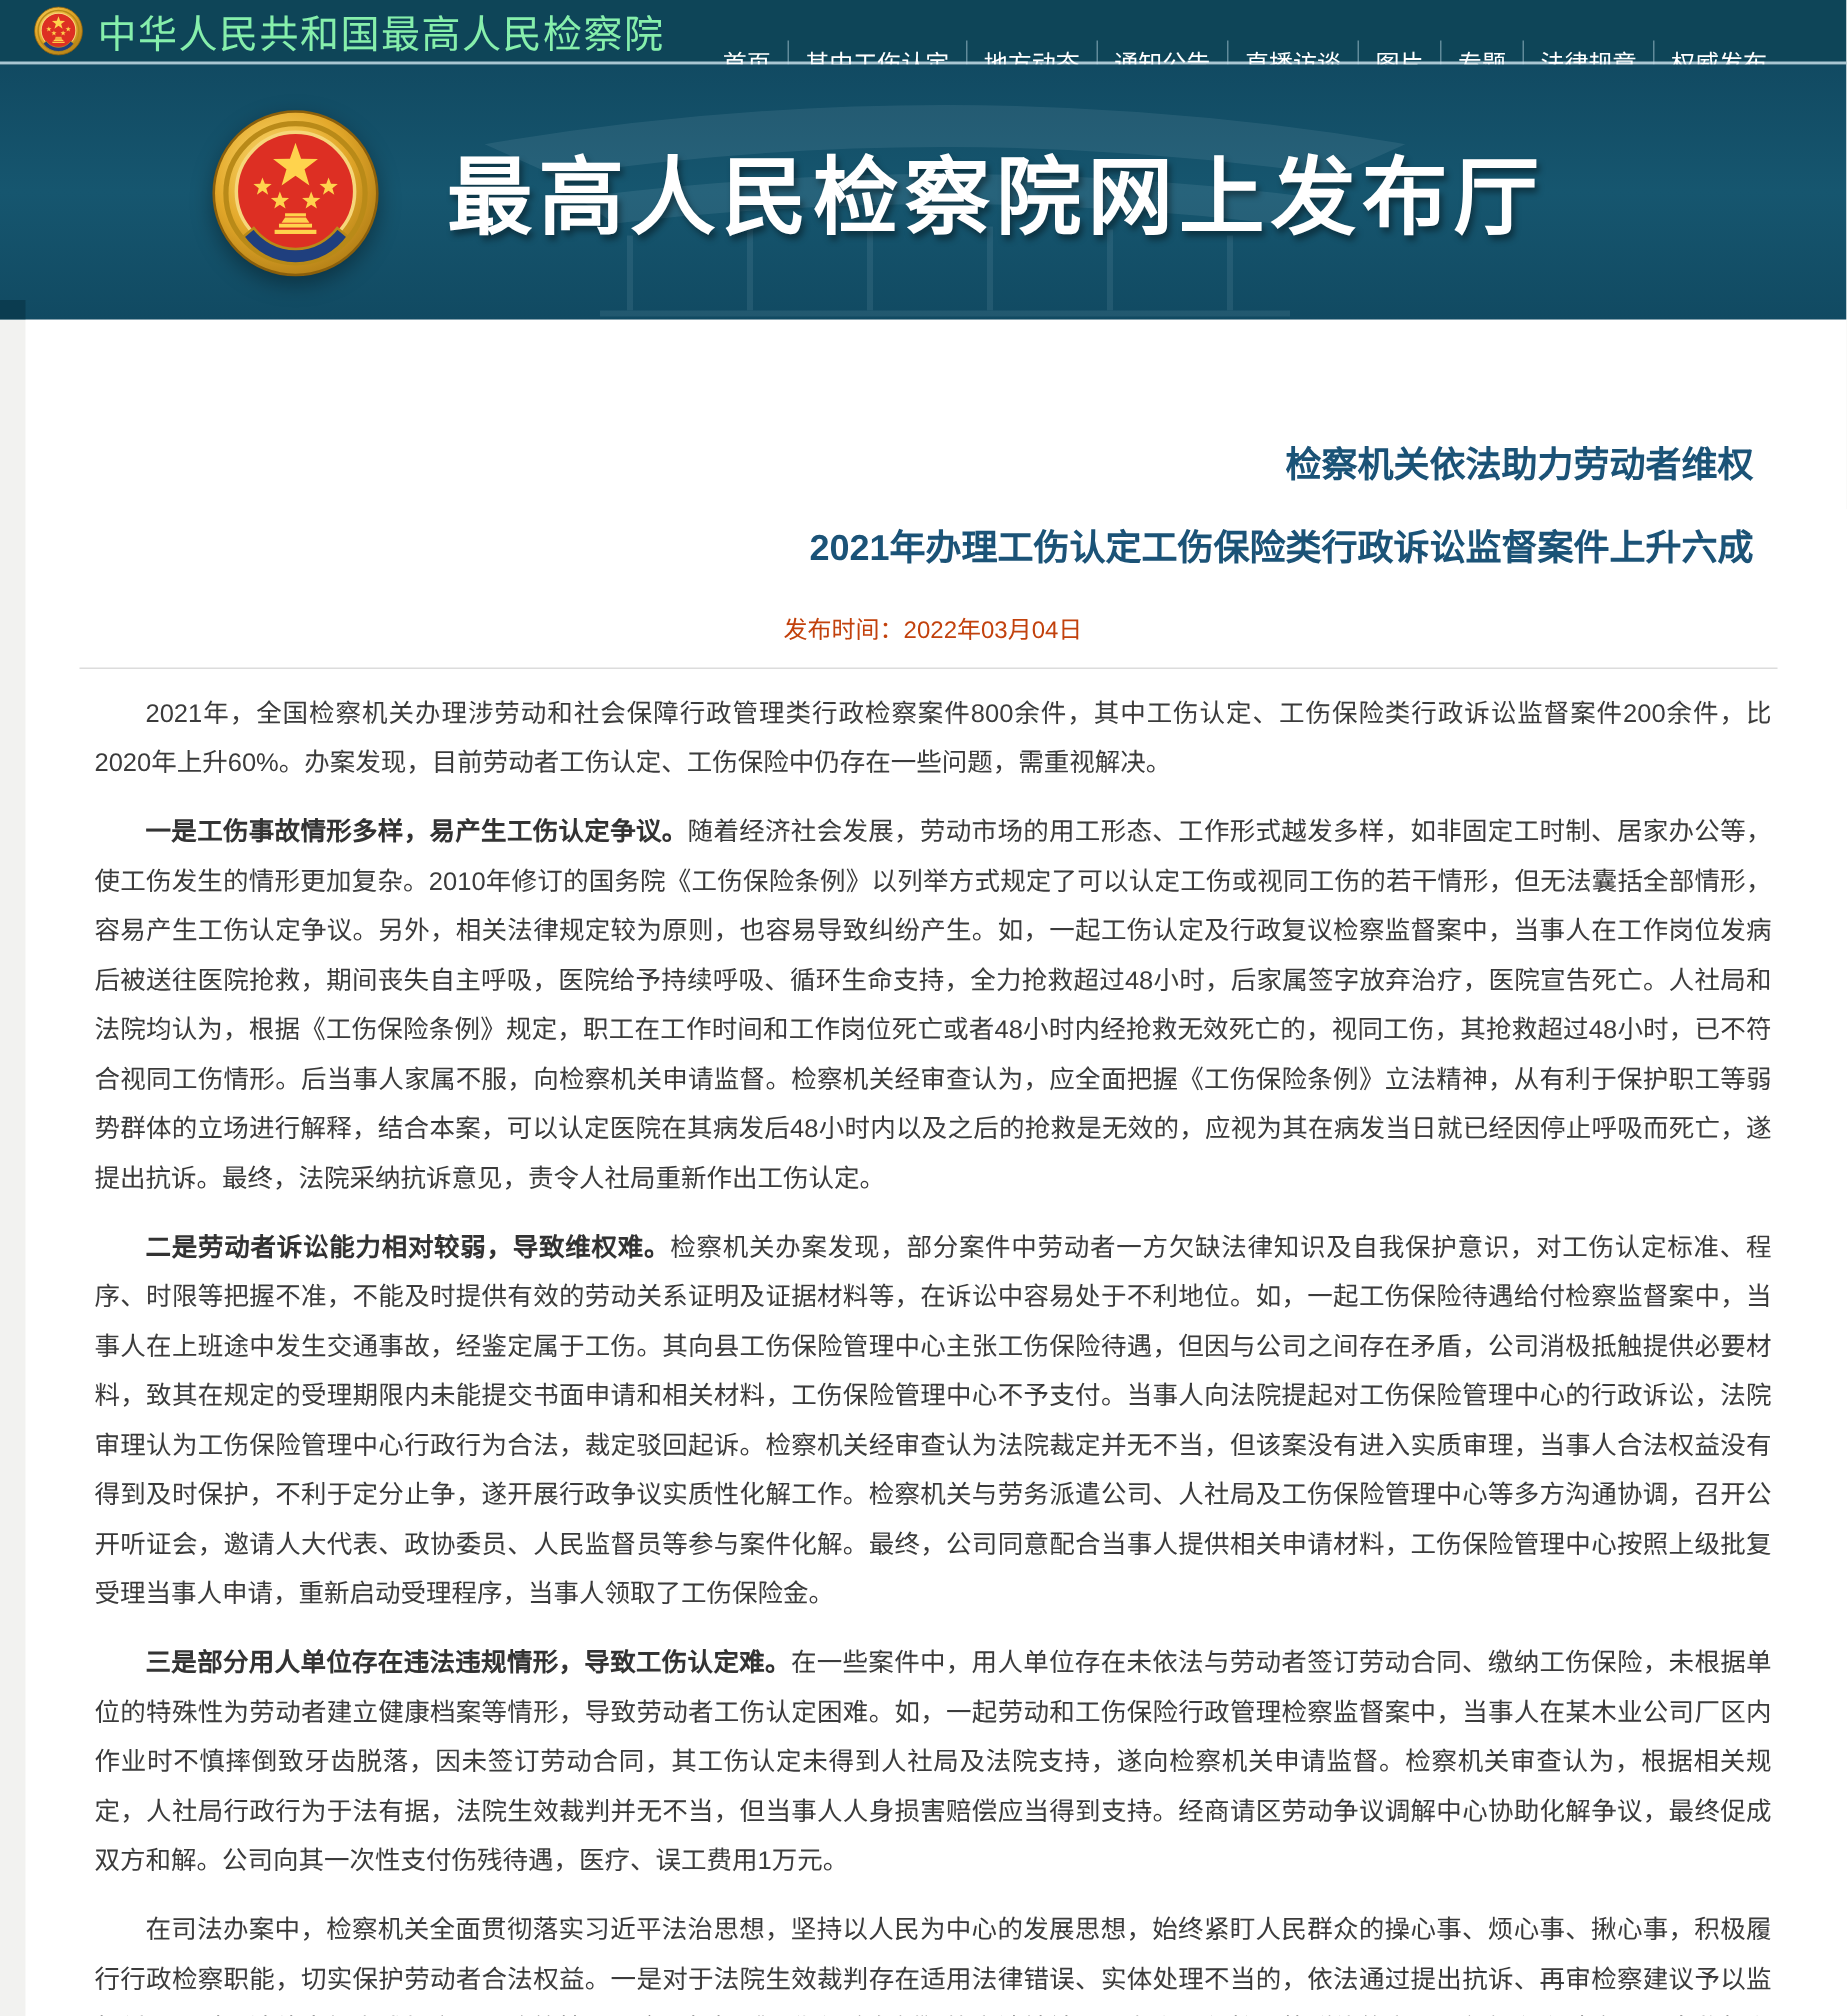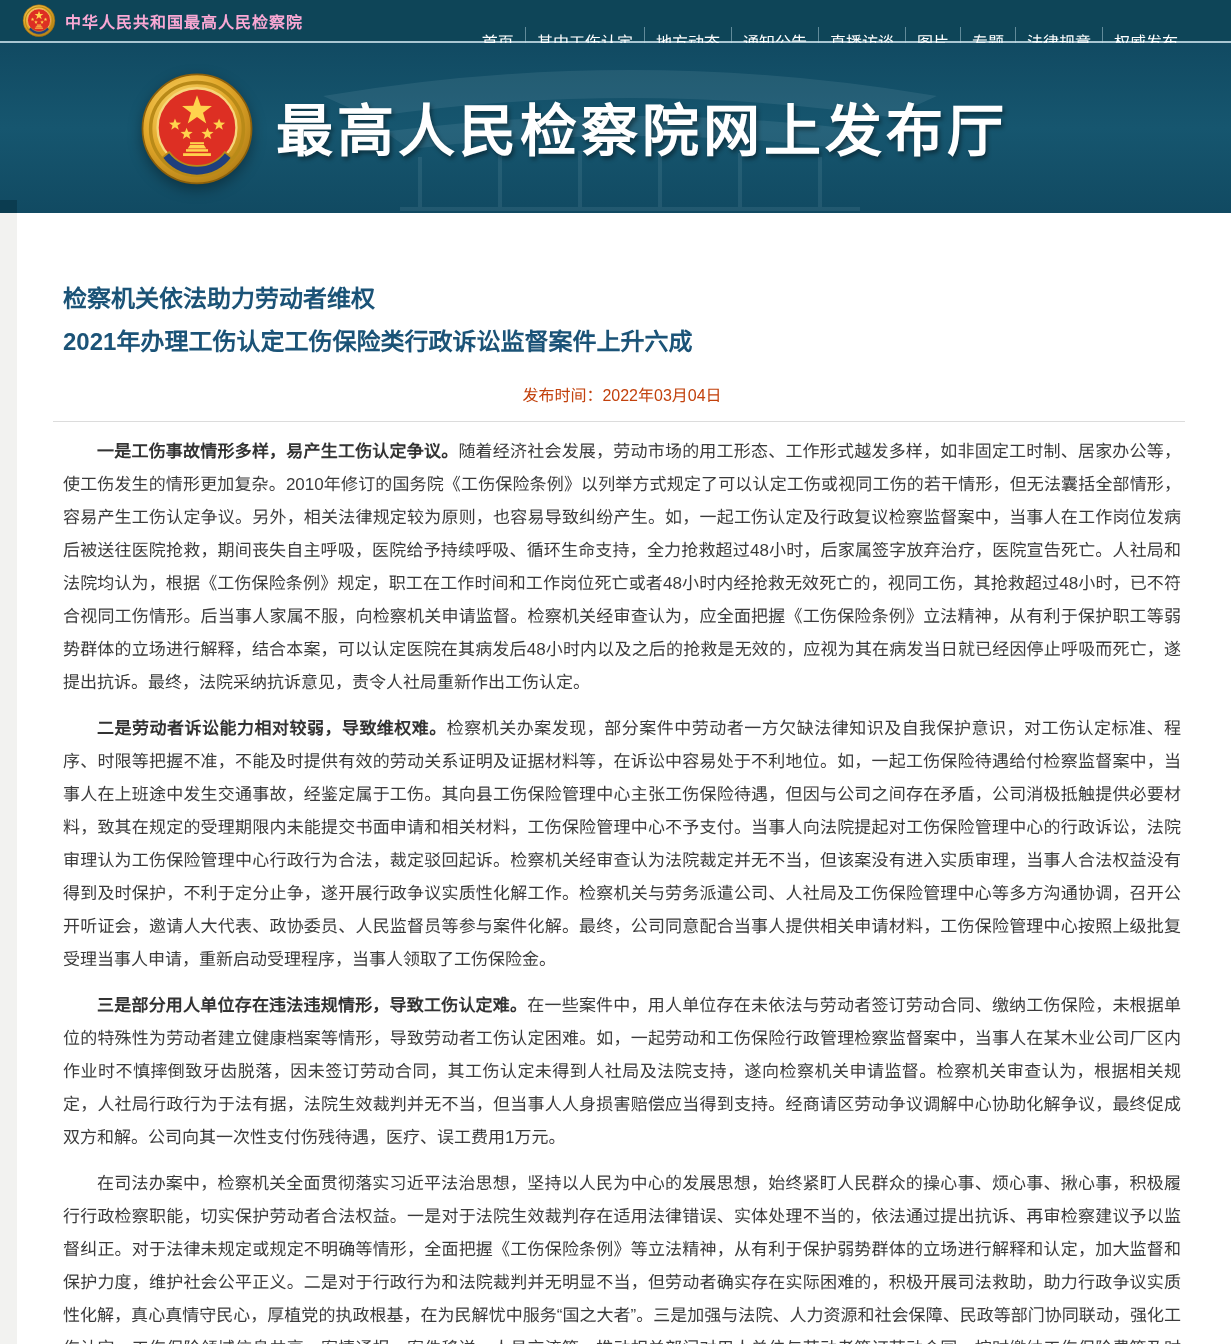--- a/index.html
+++ b/index.html
@@ -16,24 +16,24 @@
     background:#0e4558;
     border-bottom:2px solid #a9c6d2;
     display:flex;
     align-items:center;
     justify-content:space-between;
     padding:0 42px 0 22px;
     box-sizing:border-box;
   }
   .topbar-left { display:flex; align-items:center; gap:9px; cursor:pointer; }
   .site-title {
-    color:#f9a8d4;
+    color:#86efac;
     font-family:"Liberation Serif", serif;
-    font-weight:bold;
-    font-size:16px;
+    font-weight:normal;
+    font-size:26px;
     letter-spacing:1px;
     white-space:nowrap;
   }
   .topnav { display:flex; align-items:center; font-size:16px;margin-top:41px; }
   .topnav a {
     color:#ffffff;
     text-decoration:none;
     padding:2px 11px;
     white-space:nowrap;
     cursor:pointer;
@@ -51,21 +51,21 @@
     position:absolute; left:250px; top:-6px;
     opacity:.09;
     pointer-events:none;
   }
   .emblem-large {
     position:absolute; left:139px; top:29px;
     width:116px; height:116px;
     filter:drop-shadow(0 5px 7px rgba(0,0,0,.35));
   }
   .banner-title {
-    position:absolute; left:276px; top:50%;
+    position:absolute; left:298px; top:50%;
     transform:translateY(-52%);
     margin:0;
     color:#ffffff;
     font-family:Liberation Serif, serif;
     font-weight:bold;
     font-size:57px;
     letter-spacing:4px;
     white-space:nowrap;
     text-shadow:2px 3px 4px rgba(0,0,0,.4);
   }
@@ -77,22 +77,22 @@
 
   
   .content-panel {
     margin-left:17px;
     background:#ffffff;
     box-sizing:border-box;
     padding:64px 50px 60px 46px;
     min-height:1129px;
   }
   .article-title {
-    margin:0;
-    text-align:left;
+    margin:12px;
+    text-align:right;
     color:#1b5377;
     font-size:24px;
     font-weight:bold;
     line-height:43px;
   }
   .pub-date {
     text-align:center;
     color:#c2410c;
     font-size:16px;
     margin-top:19px;
@@ -181,20 +181,21 @@
     <div class="banner-tab"></div>
   </div>
 
   <main class="content-panel">
     <h2 class="article-title">检察机关依法助力劳动者维权</h2>
     <h2 class="article-title">2021年办理工伤认定工伤保险类行政诉讼监督案件上升六成</h2>
     <div class="pub-date">发布时间：2022年03月04日</div>
     <hr class="divider">
 
     <div class="article-body">
+      <p><b></b><span>2021年，全国检察机关办理涉劳动和社会保障行政管理类行政检察案件800余件，其中工伤认定、工伤保险类行政诉讼监督案件200余件，比2020年上升60%。办案发现，目前劳动者工伤认定、工伤保险中仍存在一些问题，需重视解决。</span></p>
       <p><b>一是工伤事故情形多样，易产生工伤认定争议。</b><span>随着经济社会发展，劳动市场的用工形态、工作形式越发多样，如非固定工时制、居家办公等，使工伤发生的情形更加复杂。2010年修订的国务院《工伤保险条例》以列举方式规定了可以认定工伤或视同工伤的若干情形，但无法囊括全部情形，容易产生工伤认定争议。另外，相关法律规定较为原则，也容易导致纠纷产生。如，一起工伤认定及行政复议检察监督案中，当事人在工作岗位发病后被送往医院抢救，期间丧失自主呼吸，医院给予持续呼吸、循环生命支持，全力抢救超过48小时，后家属签字放弃治疗，医院宣告死亡。人社局和法院均认为，根据《工伤保险条例》规定，职工在工作时间和工作岗位死亡或者48小时内经抢救无效死亡的，视同工伤，其抢救超过48小时，已不符合视同工伤情形。后当事人家属不服，向检察机关申请监督。检察机关经审查认为，应全面把握《工伤保险条例》立法精神，从有利于保护职工等弱势群体的立场进行解释，结合本案，可以认定医院在其病发后48小时内以及之后的抢救是无效的，应视为其在病发当日就已经因停止呼吸而死亡，遂提出抗诉。最终，法院采纳抗诉意见，责令人社局重新作出工伤认定。</span></p>
       <p><b>二是劳动者诉讼能力相对较弱，导致维权难。</b><span>检察机关办案发现，部分案件中劳动者一方欠缺法律知识及自我保护意识，对工伤认定标准、程序、时限等把握不准，不能及时提供有效的劳动关系证明及证据材料等，在诉讼中容易处于不利地位。如，一起工伤保险待遇给付检察监督案中，当事人在上班途中发生交通事故，经鉴定属于工伤。其向县工伤保险管理中心主张工伤保险待遇，但因与公司之间存在矛盾，公司消极抵触提供必要材料，致其在规定的受理期限内未能提交书面申请和相关材料，工伤保险管理中心不予支付。当事人向法院提起对工伤保险管理中心的行政诉讼，法院审理认为工伤保险管理中心行政行为合法，裁定驳回起诉。检察机关经审查认为法院裁定并无不当，但该案没有进入实质审理，当事人合法权益没有得到及时保护，不利于定分止争，遂开展行政争议实质性化解工作。检察机关与劳务派遣公司、人社局及工伤保险管理中心等多方沟通协调，召开公开听证会，邀请人大代表、政协委员、人民监督员等参与案件化解。最终，公司同意配合当事人提供相关申请材料，工伤保险管理中心按照上级批复受理当事人申请，重新启动受理程序，当事人领取了工伤保险金。</span></p>
       <p><b>三是部分用人单位存在违法违规情形，导致工伤认定难。</b><span>在一些案件中，用人单位存在未依法与劳动者签订劳动合同、缴纳工伤保险，未根据单位的特殊性为劳动者建立健康档案等情形，导致劳动者工伤认定困难。如，一起劳动和工伤保险行政管理检察监督案中，当事人在某木业公司厂区内作业时不慎摔倒致牙齿脱落，因未签订劳动合同，其工伤认定未得到人社局及法院支持，遂向检察机关申请监督。检察机关审查认为，根据相关规定，人社局行政行为于法有据，法院生效裁判并无不当，但当事人人身损害赔偿应当得到支持。经商请区劳动争议调解中心协助化解争议，最终促成双方和解。公司向其一次性支付伤残待遇，医疗、误工费用1万元。</span></p>
       <p><b></b><span>在司法办案中，检察机关全面贯彻落实习近平法治思想，坚持以人民为中心的发展思想，始终紧盯人民群众的操心事、烦心事、揪心事，积极履行行政检察职能，切实保护劳动者合法权益。一是对于法院生效裁判存在适用法律错误、实体处理不当的，依法通过提出抗诉、再审检察建议予以监督纠正。对于法律未规定或规定不明确等情形，全面把握《工伤保险条例》等立法精神，从有利于保护弱势群体的立场进行解释和认定，加大监督和保护力度，维护社会公平正义。二是对于行政行为和法院裁判并无明显不当，但劳动者确实存在实际困难的，积极开展司法救助，助力行政争议实质性化解，真心真情守民心，厚植党的执政根基，在为民解忧中服务“国之大者”。三是加强与法院、人力资源和社会保障、民政等部门协同联动，强化工伤认定、工伤保险领域信息共享、案情通报、案件移送、人员交流等，推动相关部门对用人单位与劳动者签订劳动合同、按时缴纳工伤保险费等及时监督检查，形成保障劳动者合法权益的合力。</span></p>
     </div>
   </main>
 
 </div>
 
 </body></html>

